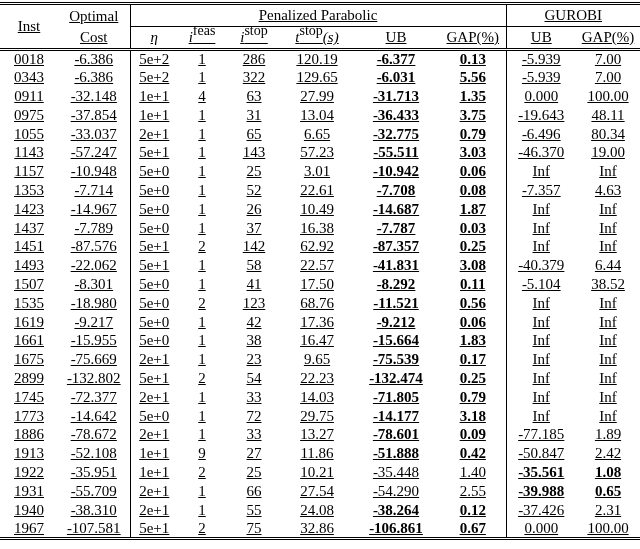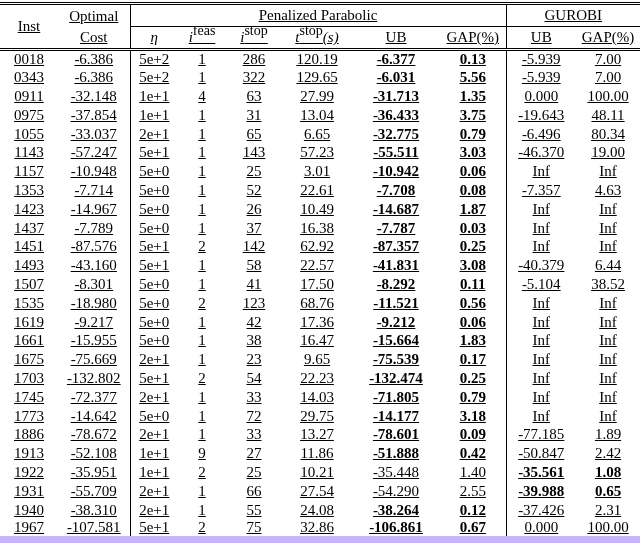--- a/index.html
+++ b/index.html
@@ -50,21 +50,21 @@
   
   .vl { border-left: 1px solid #000; }
 
   
   th.group { border-bottom: 1px solid #000; }
 
   
   thead tr.h2 th, thead th.span2 { border-bottom: 3px double #000; }
 
   
-  tbody tr:last-child td { border-bottom: 7px solid #c4b5fd; }
+  tbody tr:last-child td { border-bottom: 1px solid #c4b5fd; }
 
   .two-line div { line-height: 21px; }
 
   i, .it { font-style: italic; }
   sup.hsup {
     font-size: 14px;
     font-style: normal;
     position: relative;
     top: -1px;
     vertical-align: super;
@@ -237,21 +237,21 @@
         <td>2</td>
         <td>142</td>
         <td>62.92</td>
         <td class="b">-87.357</td>
         <td class="b">0.25</td>
         <td class="vl">Inf</td>
         <td>Inf</td>
       </tr>
       <tr>
         <td>1493</td>
-        <td>-43.160</td>
+        <td>-22.062</td>
         <td class="vl">5e+1</td>
         <td>1</td>
         <td>58</td>
         <td>22.57</td>
         <td class="b">-41.831</td>
         <td class="b">3.08</td>
         <td class="vl">-40.379</td>
         <td>6.44</td>
       </tr>
       <tr>
@@ -308,21 +308,21 @@
         <td class="vl">2e+1</td>
         <td>1</td>
         <td>23</td>
         <td>9.65</td>
         <td class="b">-75.539</td>
         <td class="b">0.17</td>
         <td class="vl">Inf</td>
         <td>Inf</td>
       </tr>
       <tr>
-        <td>1703</td>
+        <td>2899</td>
         <td>-132.802</td>
         <td class="vl">5e+1</td>
         <td>2</td>
         <td>54</td>
         <td>22.23</td>
         <td class="b">-132.474</td>
         <td class="b">0.25</td>
         <td class="vl">Inf</td>
         <td>Inf</td>
       </tr>

